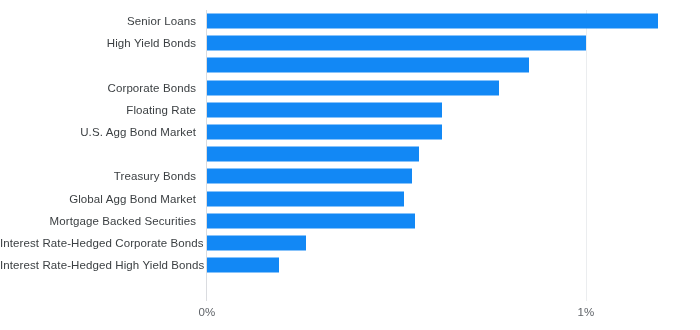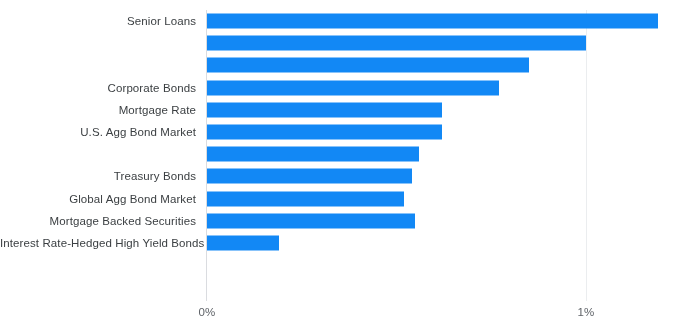--- a/index.html
+++ b/index.html
@@ -126,37 +126,38 @@
     <div class="gridline" style="left:586px"></div>
 
     <div class="rows">
         <div class="row">
           <div class="cat-label">Senior Loans</div>
           <div class="bar-track">
             <div class="bar" title="Senior Loans: 1.19%" style="width: 451.01px; background: rgb(18, 136, 245);"></div>
           </div>
         </div>
         <div class="row">
+          <div class="cat-label">High Yield Bonds</div>
           <div class="bar-track">
             <div class="bar" title="High Yield Bonds: 1%" style="width: 379px; background: rgb(18, 136, 245);"></div>
           </div>
         </div>
         <div class="row">
           <div class="bar-track">
             <div class="bar" title="Short term (1-3 Yr) High Yield: 0.85%" style="width: 322.15px; background: rgb(18, 136, 245);"></div>
           </div>
         </div>
         <div class="row">
           <div class="cat-label">Corporate Bonds</div>
           <div class="bar-track">
             <div class="bar" title="Corporate Bonds: 0.77%" style="width: 291.83px; background: rgb(18, 136, 245);"></div>
           </div>
         </div>
         <div class="row">
-          <div class="cat-label">Mortgage Rate</div>
+          <div class="cat-label">Floating Rate</div>
           <div class="bar-track">
             <div class="bar" title="Floating Rate: 0.62%" style="width: 234.98px; background: rgb(18, 136, 245);"></div>
           </div>
         </div>
         <div class="row">
           <div class="cat-label">U.S. Agg Bond Market</div>
           <div class="bar-track">
             <div class="bar" title="U.S. Agg Bond Market: 0.62%" style="width: 234.98px; background: rgb(18, 136, 245);"></div>
           </div>
         </div>
@@ -174,20 +175,26 @@
         <div class="row">
           <div class="cat-label">Global Agg Bond Market</div>
           <div class="bar-track">
             <div class="bar" title="Global Agg Bond Market: 0.52%" style="width: 197.08px; background: rgb(18, 136, 245);"></div>
           </div>
         </div>
         <div class="row">
           <div class="cat-label">Mortgage Backed Securities</div>
           <div class="bar-track">
             <div class="bar" title="Mortgage Backed Securities: 0.55%" style="width: 208.45px; background: rgb(18, 136, 245);"></div>
+          </div>
+        </div>
+        <div class="row">
+          <div class="cat-label">Interest Rate-Hedged Corporate Bonds</div>
+          <div class="bar-track">
+            <div class="bar" title="Interest Rate-Hedged Corporate Bonds: 0.26%" style="width: 98.54px; background: rgb(18, 136, 245);"></div>
           </div>
         </div>
         <div class="row">
           <div class="cat-label">Interest Rate-Hedged High Yield Bonds</div>
           <div class="bar-track">
             <div class="bar" title="Interest Rate-Hedged High Yield Bonds: 0.19%" style="width: 72.01px; background: rgb(18, 136, 245);"></div>
           </div>
         </div>
       </div>
 

